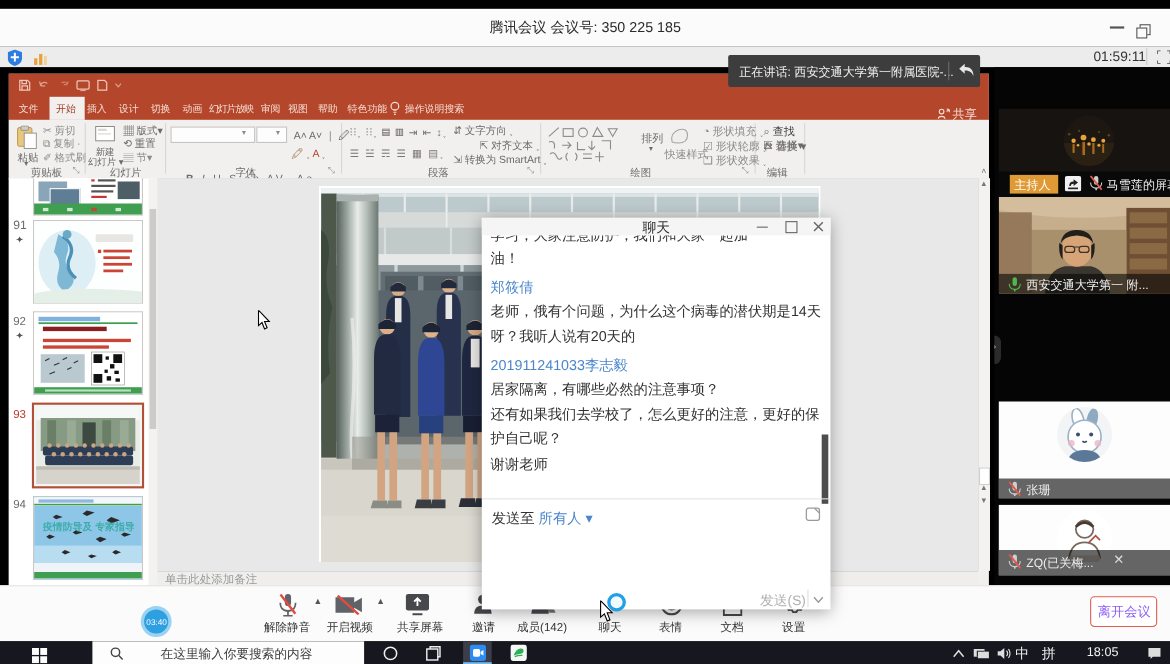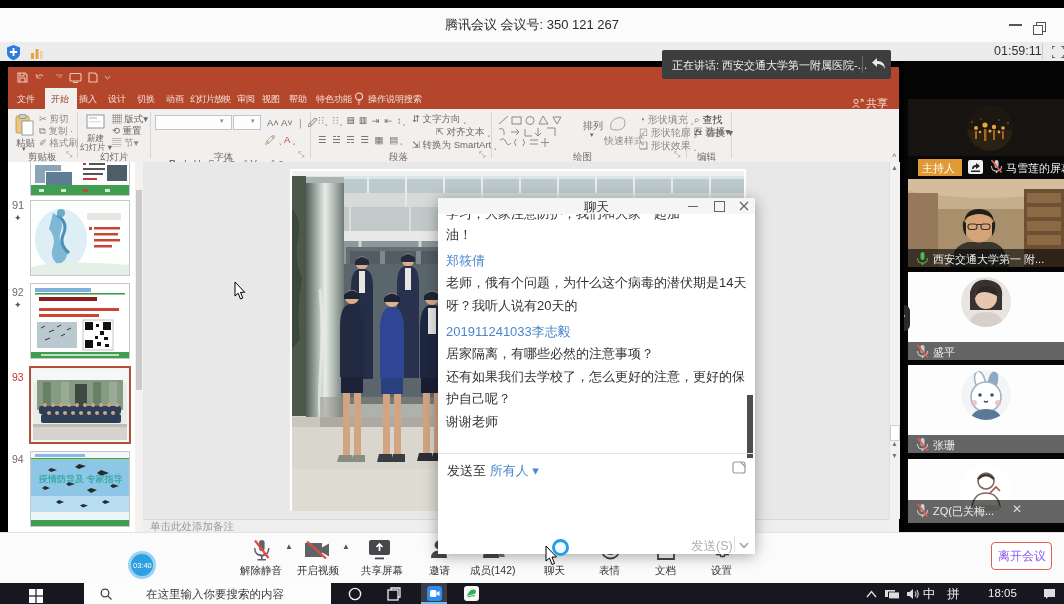--- a/index.html
+++ b/index.html
@@ -6,21 +6,21 @@
   #stage{position:relative;width:1064px;height:604px;background:#000;overflow:hidden;
     font-family:"Liberation Sans", sans-serif;}
   .abs{position:absolute;}
   .tx{white-space:nowrap;}
 </style>
 </head>
 <body>
 <div id="stage">
 
   <div class="abs" style="left:0;top:8px;width:1064px;height:34px;background:#fbfbfb;"></div>
-  <div class="abs tx" style="left:0;top:8px;width:1064px;height:34px;line-height:34px;text-align:center;color:#2b2b2b;font-size:13px;">腾讯会议 会议号: 350 121 267</div>
+  <div class="abs tx" style="left:0;top:8px;width:1064px;height:34px;line-height:34px;text-align:center;color:#2b2b2b;font-size:13px;">腾讯会议 会议号: 350 225 185</div>
   <div class="abs" style="left:1009px;top:24px;width:13px;height:1.5px;background:#555;"></div>
   <div class="abs" style="left:1036px;top:22px;width:8px;height:8px;border:1.2px solid #555;background:#fbfbfb;"></div>
   <div class="abs" style="left:1033px;top:25px;width:8px;height:8px;border:1.2px solid #555;background:#fbfbfb;"></div>
 
   <div class="abs" style="left:0;top:42px;width:1064px;height:19px;background:#ececec;"></div>
   <svg class="abs" style="left:7px;top:45px;" width="13" height="15" viewBox="0 0 13 15">
       <path d="M6.5 0 L13 2.5 L13 8 C13 12 9.5 14.3 6.5 15 C3.5 14.3 0 12 0 8 L0 2.5 Z" fill="#2e7ce0"></path>
       <path d="M6.5 3 L6.5 11 M2.8 7 L10.2 7" stroke="#fff" stroke-width="1.8"></path>
     </svg>
   <svg class="abs" style="left:30px;top:46px;" width="13" height="13" viewBox="0 0 13 13">
@@ -620,45 +620,20 @@
       <div class="abs" style="left:0;top:70px;width:156px;height:18px;background:rgba(8,8,8,.62);"></div>
       <svg class="abs" style="left:8px;top:71.5px;" width="13" height="15" viewBox="0 0 13 15">
           <g fill="#4db84d">
             <rect x="4.5" y="1" width="4" height="8" rx="2"></rect>
             <path d="M2 7 Q2 11.5 6.5 11.5 Q11 11.5 11 7 L12 7 Q12 12 7.2 12.7 L7.2 14 L5.8 14 L5.8 12.7 Q1 12 1 7 Z"></path>
           </g>
         </svg>
       <div class="abs tx" style="left:25px;top:72.5px;font-size:11px;color:#eee;">西安交通大学第一 附...</div>
     </div>
 
-    <div class="abs" style="left:4px;top:211px;width:156px;height:88px;background:#fdfdfd;">
-      <svg class="abs" style="left:52px;top:4px;" width="52" height="52" viewBox="0 0 52 52">
-        <defs>
-            <clipPath id="c3">
-              <circle cx="26" cy="26" r="25"></circle>
-            </clipPath>
-          </defs>
-        <g clip-path="url(#c3)">
-          <rect width="52" height="52" fill="#e9e4e0"></rect>
-          <path d="M10 16 Q14 2 28 4 Q44 6 42 22 L42 34 L10 34 Z" fill="#3a3230"></path>
-          <circle cx="26" cy="22" r="11" fill="#e8c6ae"></circle>
-          <path d="M15 20 Q18 8 30 10 Q38 12 37 20 Q30 16 24 16 Q17 16 15 22 Z" fill="#2e2826"></path>
-          <path d="M8 52 Q10 36 26 36 Q42 36 44 52 Z" fill="#d8cfc8"></path>
-        </g>
-      </svg>
-      <div class="abs" style="left:0;top:70px;width:156px;height:18px;background:rgba(8,8,8,.62);"></div>
-      <svg class="abs" style="left:8px;top:71.5px;" width="13" height="15" viewBox="0 0 13 15">
-          <g fill="#cfcfcf">
-            <rect x="4.5" y="1" width="4" height="8" rx="2"></rect>
-            <path d="M2 7 Q2 11.5 6.5 11.5 Q11 11.5 11 7 L12 7 Q12 12 7.2 12.7 L7.2 14 L5.8 14 L5.8 12.7 Q1 12 1 7 Z"></path>
-          </g>
-          <path d="M1.5 1 L11.5 13.5" stroke="#e05a4f" stroke-width="1.8"></path>
-        </svg>
-      <div class="abs tx" style="left:25px;top:72.5px;font-size:11px;color:#eee;">盛平</div>
-    </div>
 
     <div class="abs" style="left:4px;top:304px;width:156px;height:88px;background:#fdfdfd;">
       <svg class="abs" style="left:52px;top:4px;" width="52" height="52" viewBox="0 0 52 52">
         <defs>
             <clipPath id="c4">
               <circle cx="26" cy="26" r="25"></circle>
             </clipPath>
           </defs>
         <g clip-path="url(#c4)">
           <rect width="52" height="52" fill="#f2f4f6"></rect>

